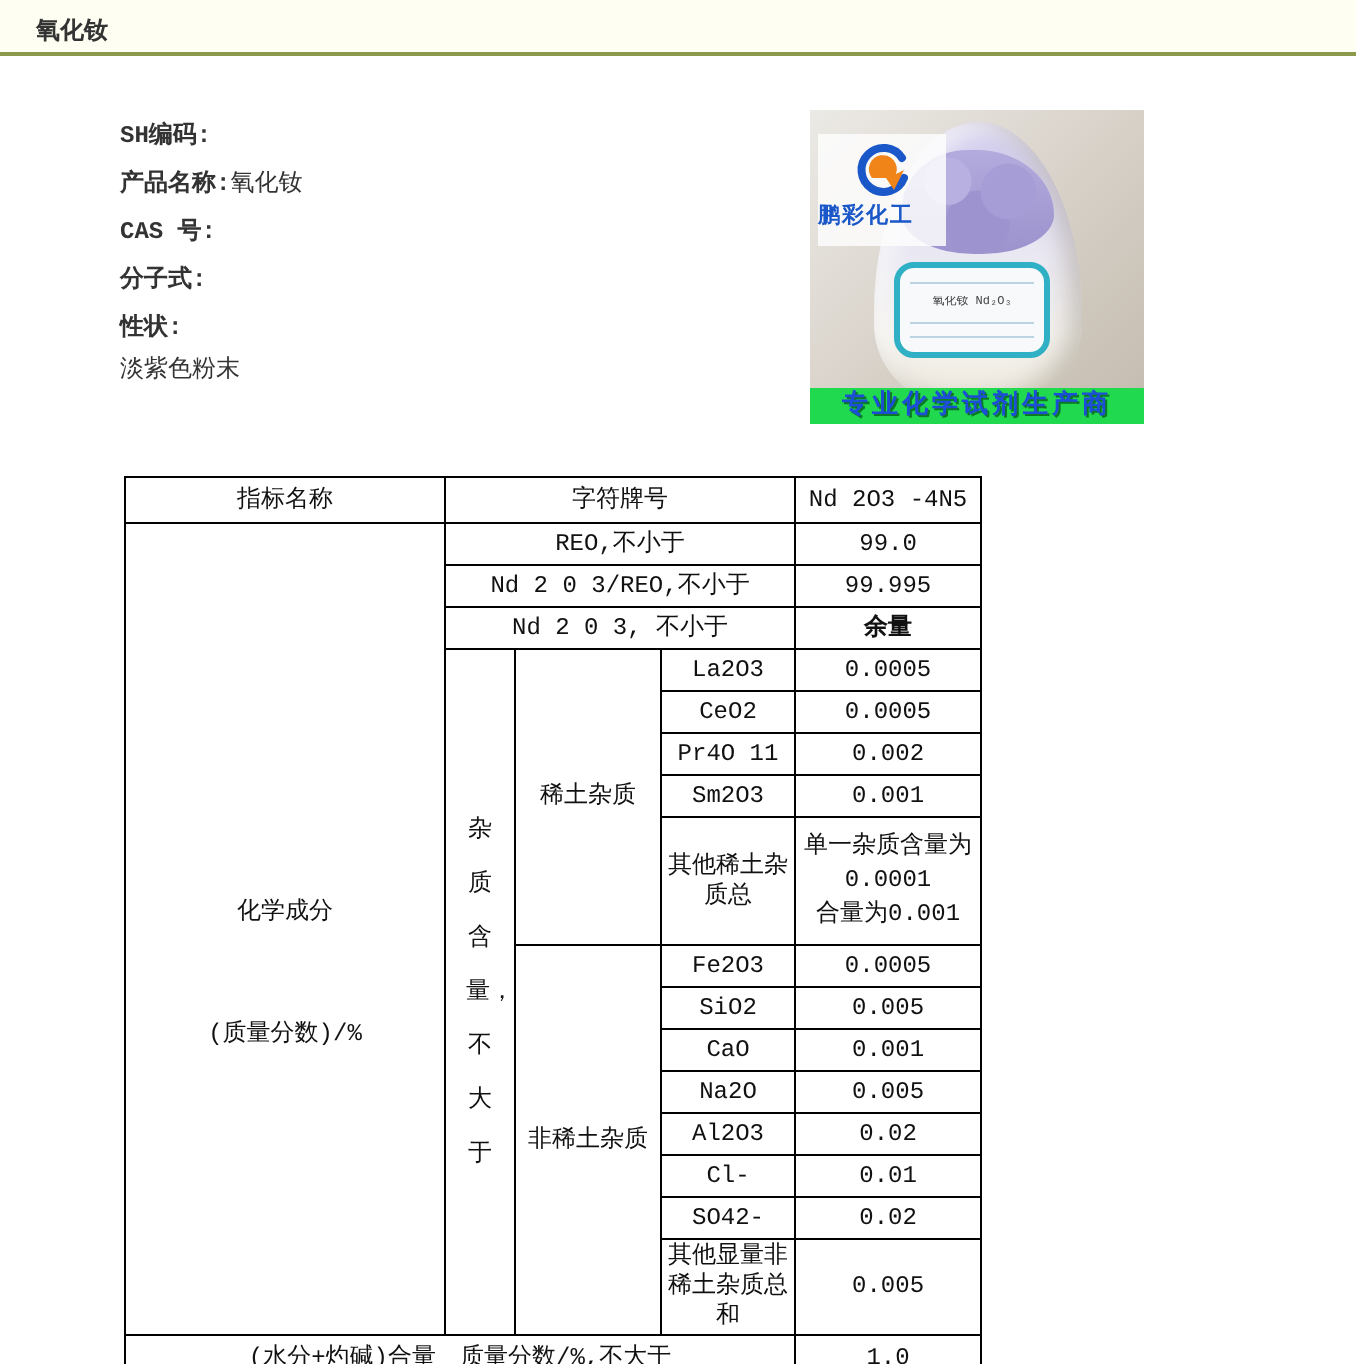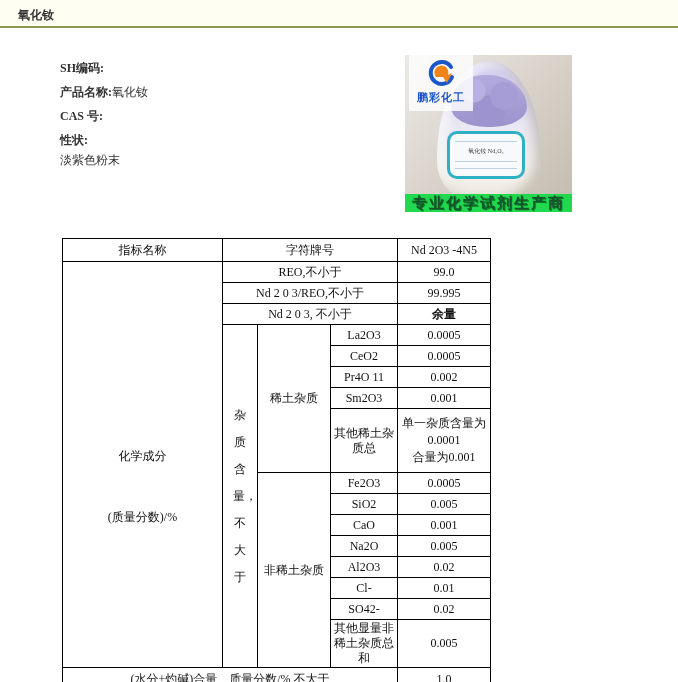--- a/index.html
+++ b/index.html
@@ -1,18 +1,18 @@
 <!DOCTYPE html>
 <html><head>
 <meta charset="utf-8">
 <style>
   html,body{margin:0;padding:0;background:#fff;}
   .page{
     position:relative;width:678px;height:682px;background:#ffffff;
-    font-family:Liberation Serif, serif;
+    font-family:Liberation Mono, monospace;
     color:#222;overflow:hidden;
   }
   
   .topbar{
     position:absolute;top:0;left:0;right:0;height:28px;
     background:#fffef2;
     border-bottom:2px solid #8b9a4d;
     box-sizing:border-box;
   }
   .page-title{
@@ -28,23 +28,22 @@
   .info .lbl{font-weight:bold;}
   .info .val{font-weight:normal;}
   .info .plain{font-weight:normal;height:20px;}
   
   .photo{
     position:absolute;left:405px;top:55px;width:167px;height:157px;
     background:linear-gradient(135deg,#eceae6 0%,#d6cfc6 55%,#c3bbae 100%);
     overflow:hidden;
   }
   .logo-box{
-    position:absolute;left:4px;top:0;width:64px;height:56px;
+    position:absolute;left:4px;top:12px;width:64px;height:56px;
     background:rgba(253,253,253,.85);
-    text-align:center;
   }
   .logo-mark{display:block;margin:2px auto 0 auto;}
   .logo-text{font-size:11px;font-weight:bold;color:#1a57c8;letter-spacing:1px;line-height:12px;}
   .bag{
     position:absolute;left:32px;top:6px;width:104px;height:142px;
     background:linear-gradient(180deg,#cdc8ec 0%,#e9e7f2 45%,#f4f2ee 75%,#efeadf 100%);
     border-radius:52% 52% 42% 42% / 70% 70% 30% 30%;
     box-shadow:inset -6px -4px 12px rgba(120,110,90,.35), inset 5px 6px 10px rgba(255,255,255,.7);
   }
   .powder{
@@ -64,21 +63,21 @@
     display:flex;flex-direction:column;justify-content:space-evenly;
   }
   .bag-label .rule{height:1px;background:#bcd3e2;margin:0 5px;}
   .bag-label .label-text{
     font-size:6px;color:#444;text-align:center;line-height:6px;margin:0 2px;
     white-space:nowrap;overflow:hidden;
   }
   .banner{
     position:absolute;left:0;right:0;bottom:0;height:18px;
     background:#21d94f;
-    color:#14532d;font-weight:bold;font-size:15px;line-height:18px;
+    color:#1d4ed8;font-weight:bold;font-size:13px;line-height:18px;
     text-align:center;letter-spacing:2px;
     text-shadow:1px 1px 0 #0c7a24;
     white-space:nowrap;
   }
   
   .spec-wrap{position:absolute;left:62px;top:238px;}
   table.spec{
     border-collapse:collapse;table-layout:fixed;width:428px;
     font-size:12px;color:#111;
   }
@@ -113,20 +112,23 @@
 
   <div class="info">
     <div class="line">
       <span class="lbl">SH编码:</span>
     </div>
     <div class="line">
       <span class="lbl">产品名称:</span><span class="val">氧化钕</span>
     </div>
     <div class="line">
       <span class="lbl">CAS 号:</span>
+    </div>
+    <div class="line">
+      <span class="lbl">分子式:</span>
     </div>
     <div class="line" style="height:20px">
       <span class="lbl">性状:</span>
     </div>
     <div class="plain">淡紫色粉末</div>
   </div>
 
   <div class="photo">
     <div class="bag">
       <div class="powder"></div>

